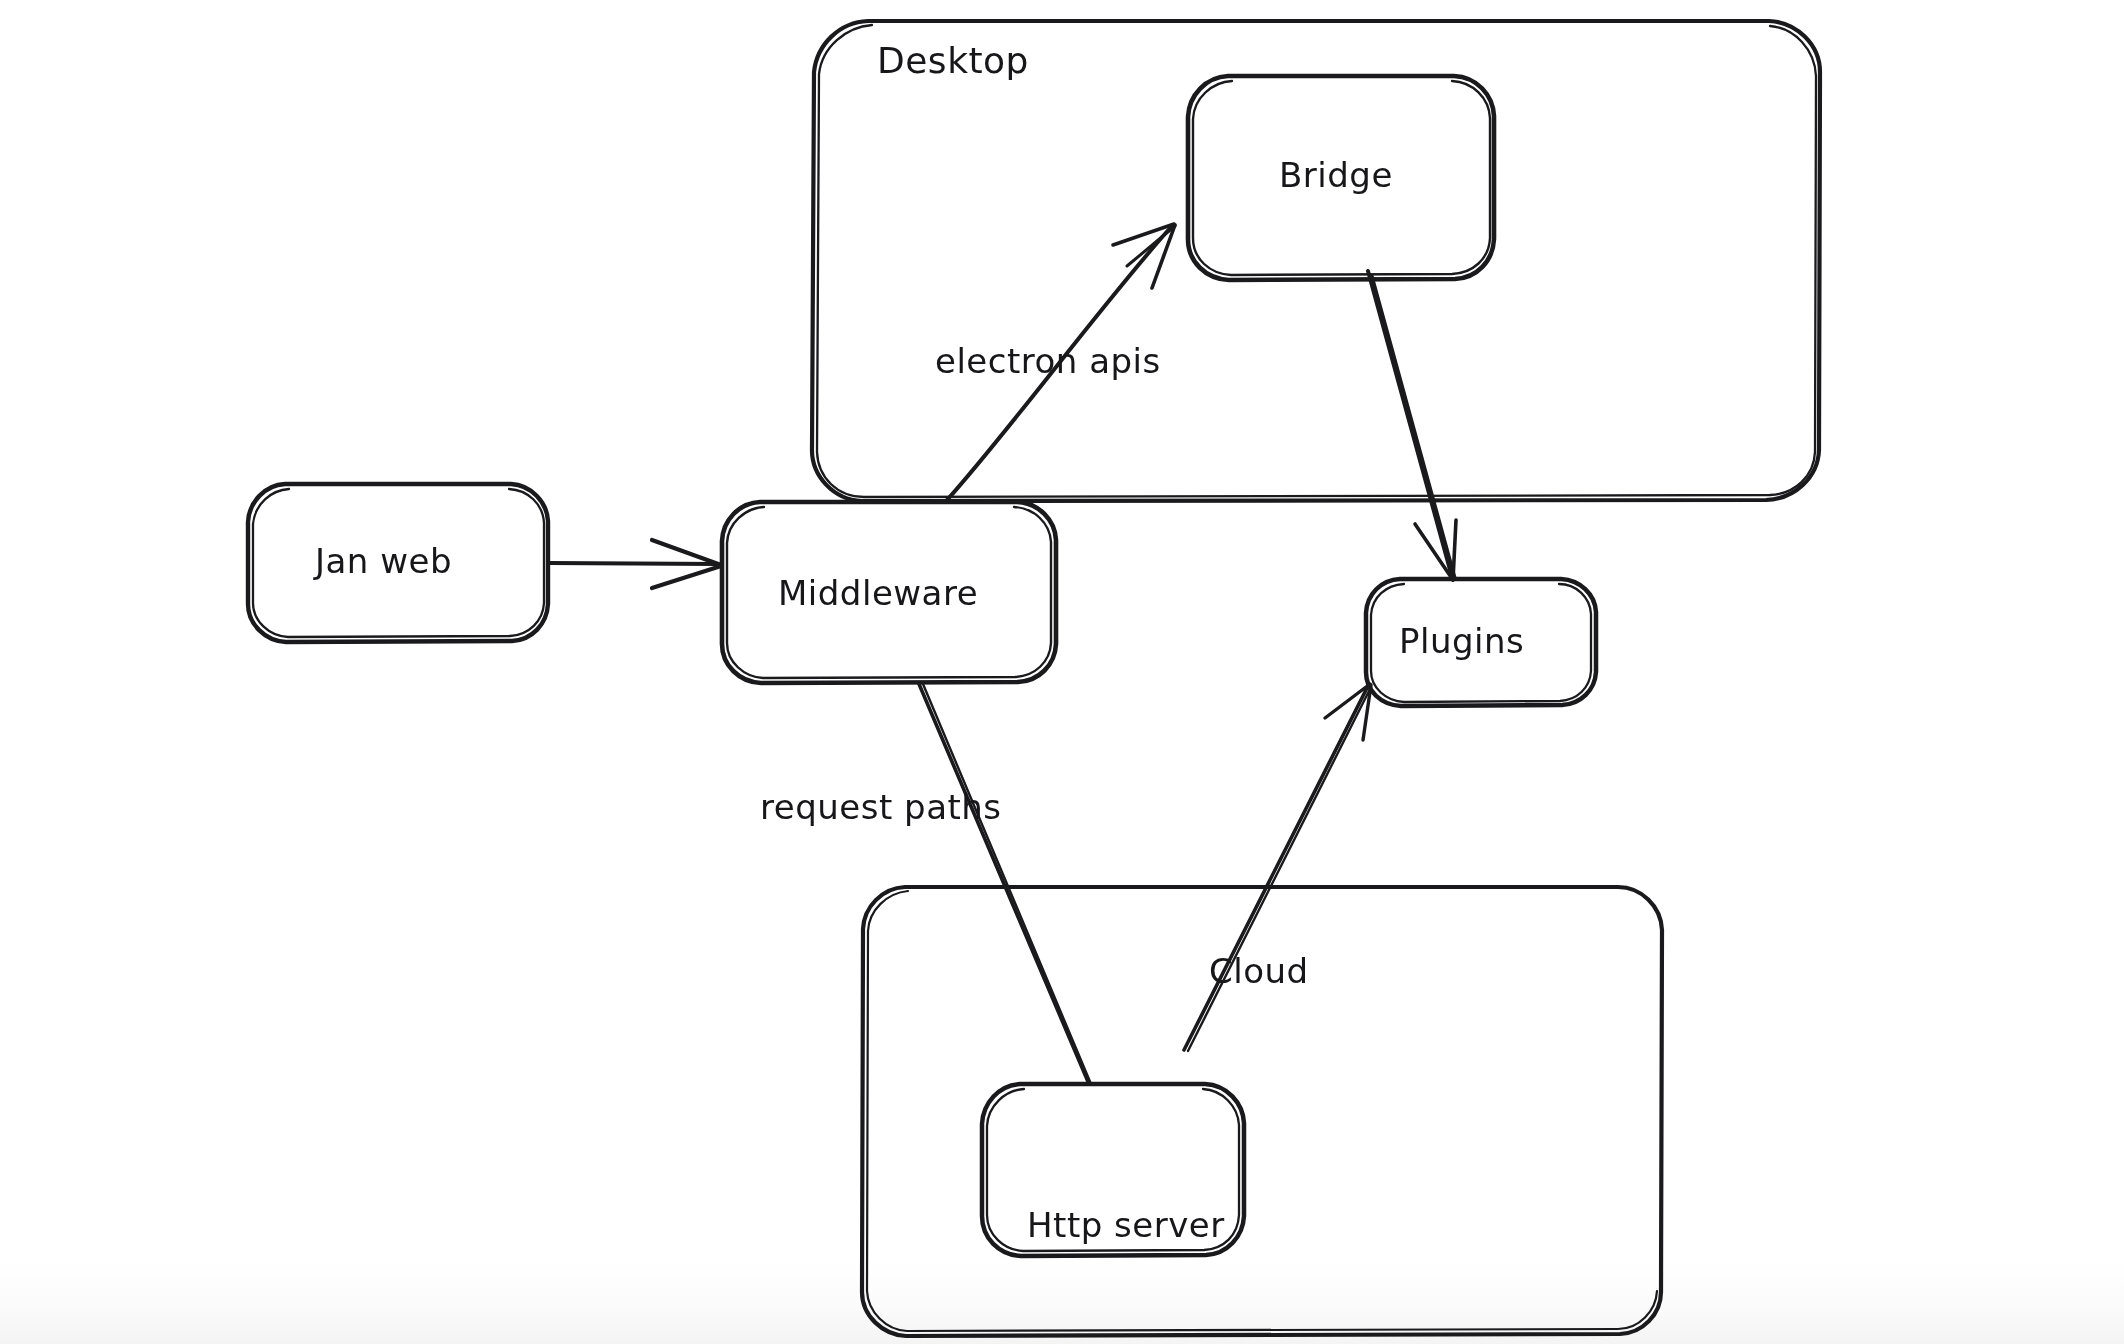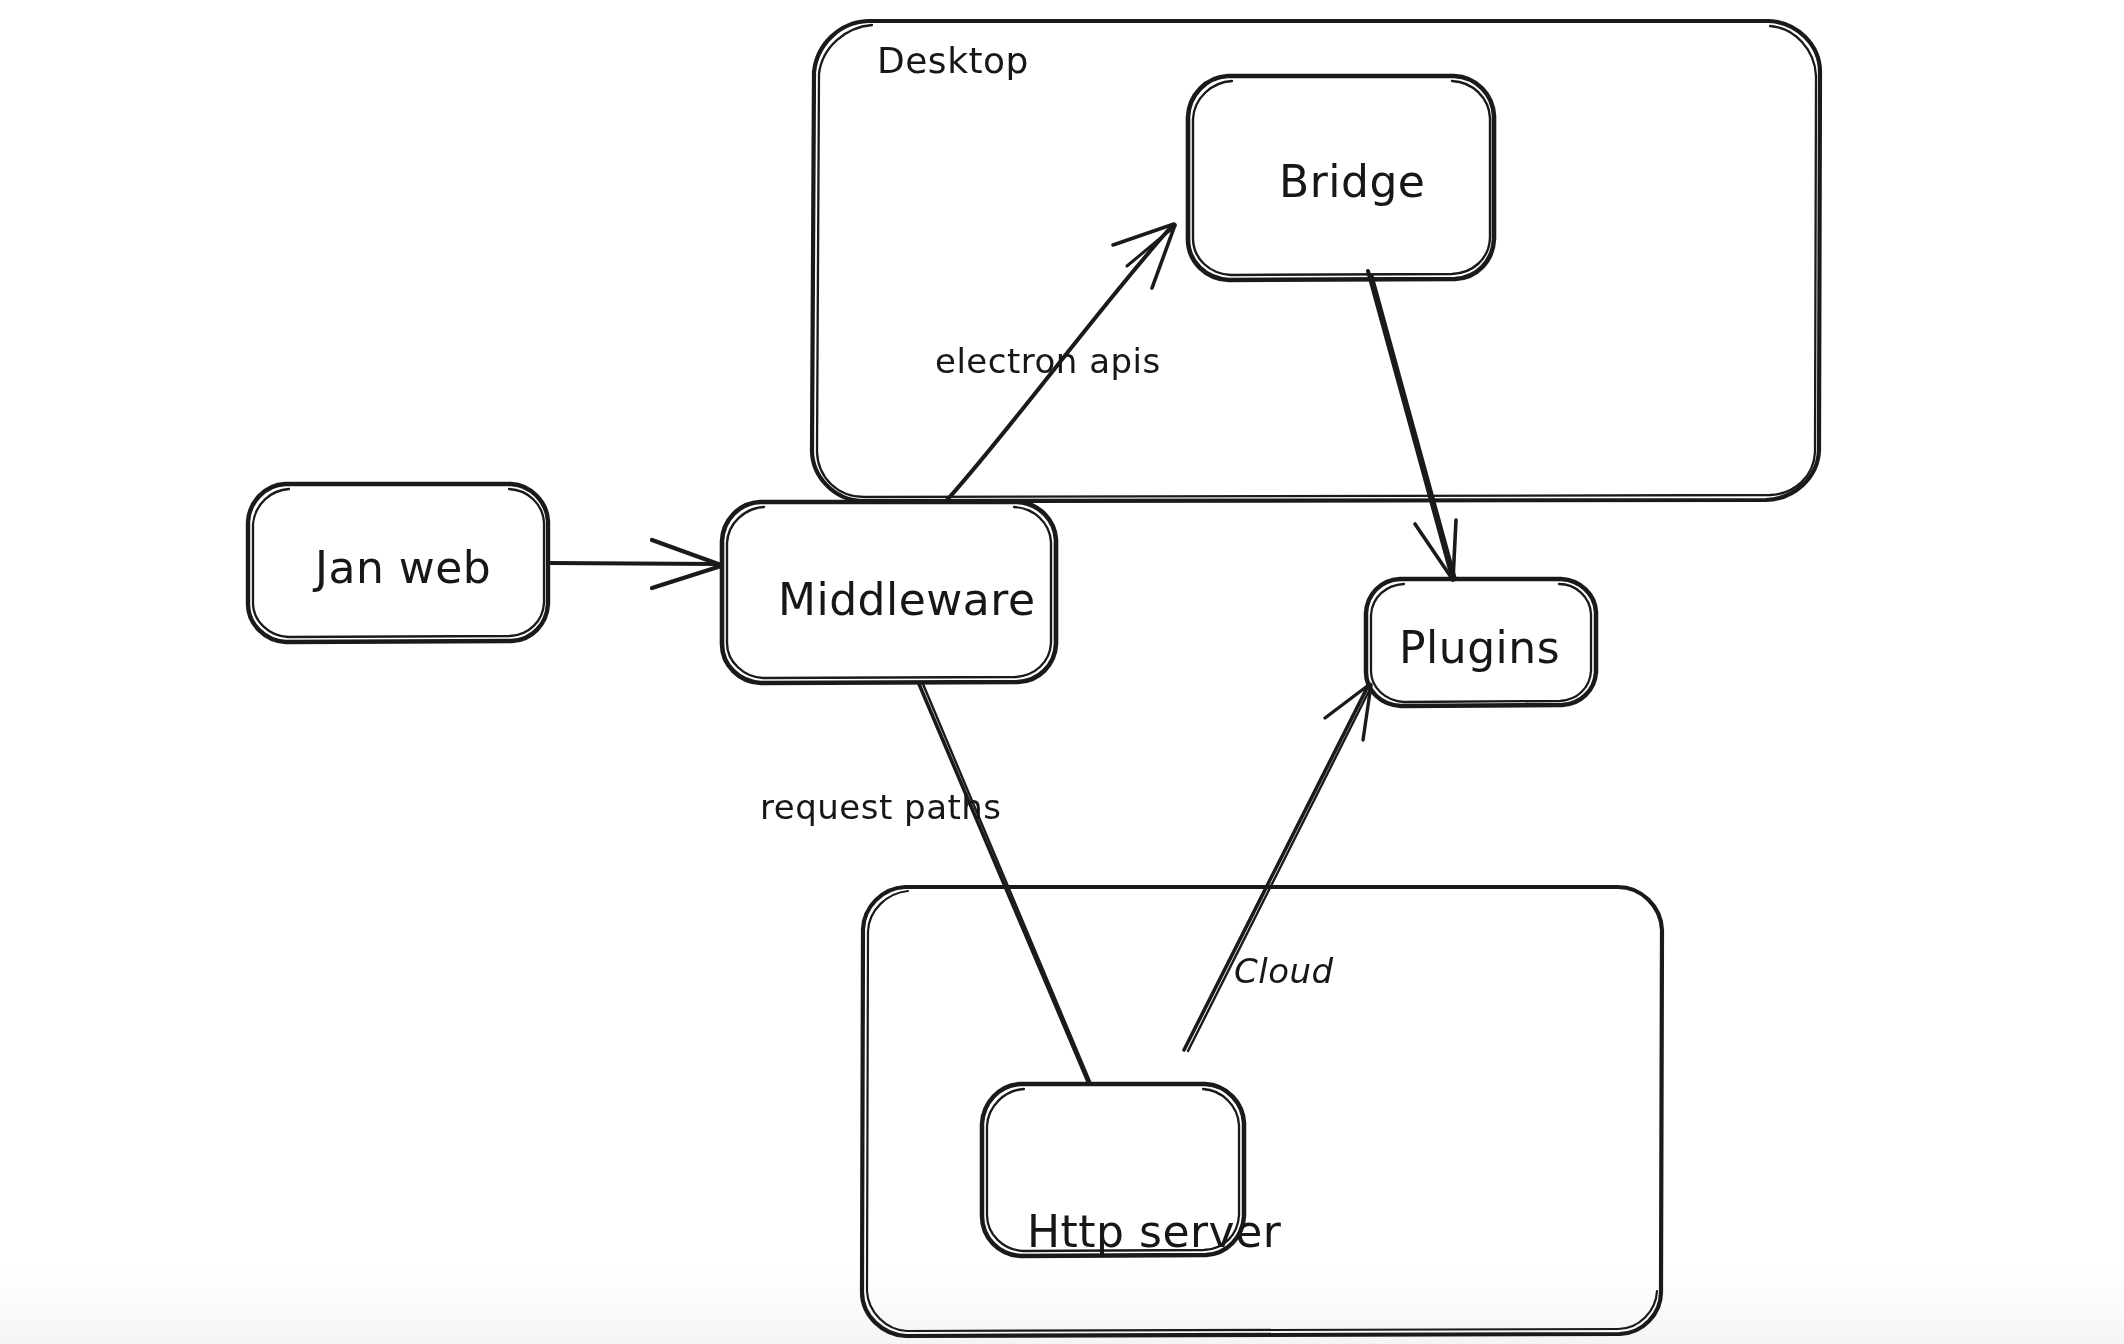--- a/index.html
+++ b/index.html
@@ -26,21 +26,21 @@
     position: absolute;
     color: #17171a;
     font-family: "DejaVu Sans", sans-serif;
     font-weight: 400;
     white-space: pre;
     letter-spacing: 0.5px;
     line-height: 1.28;
     transform-origin: left top;
   }
   .node-label {
-    font-size: 44px;
+    font-size: 34px;
   }
   .group-label {
     font-size: 36px;
   }
   .edge-label {
     font-size: 34px;
   }
   .note-label {
     font-size: 36px;
   }
@@ -232,21 +232,21 @@
   <div class="lbl node-label" style="left:1279px; top:154px;">Bridge</div>
 
   <div class="lbl node-label" style="left:1399px; top:620px;">Plugins</div>
 
   <div class="lbl node-label" style="left:999px; top:1204px;margin-left:28px;">Http server</div>
 
   <div class="lbl edge-label" style="left:935px; top:340px;">electron apis</div>
 
   <div class="lbl edge-label" style="left:760px; top:786px;text-align:center;">request paths</div>
 
-  <div class="lbl edge-label" style="left:1234px; top:950px;font-style:italic;">Cloud</div>
+  <div class="lbl edge-label" style="left:1209px; top:950px;">Cloud</div>
 
 
   <div class="hit" style="left:248px; top:483px; width:300px; height:160px;"></div>
   <div class="hit" style="left:722px; top:501px; width:334px; height:182px;"></div>
   <div class="hit" style="left:1188px; top:75px; width:306px; height:205px;"></div>
   <div class="hit" style="left:1366px; top:578px; width:230px; height:128px;"></div>
   <div class="hit" style="left:982px; top:1083px; width:262px; height:174px;"></div>
 
 </div>
 

